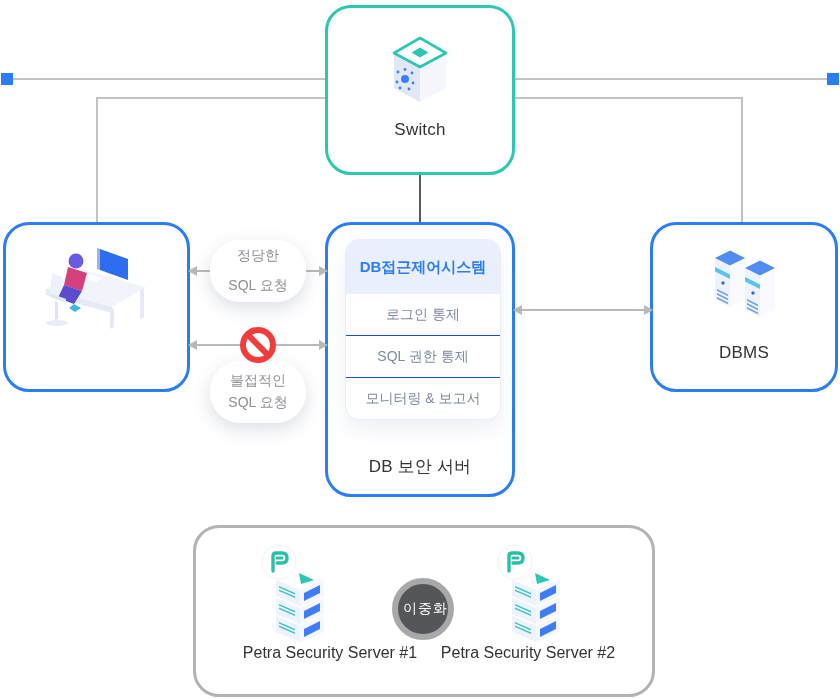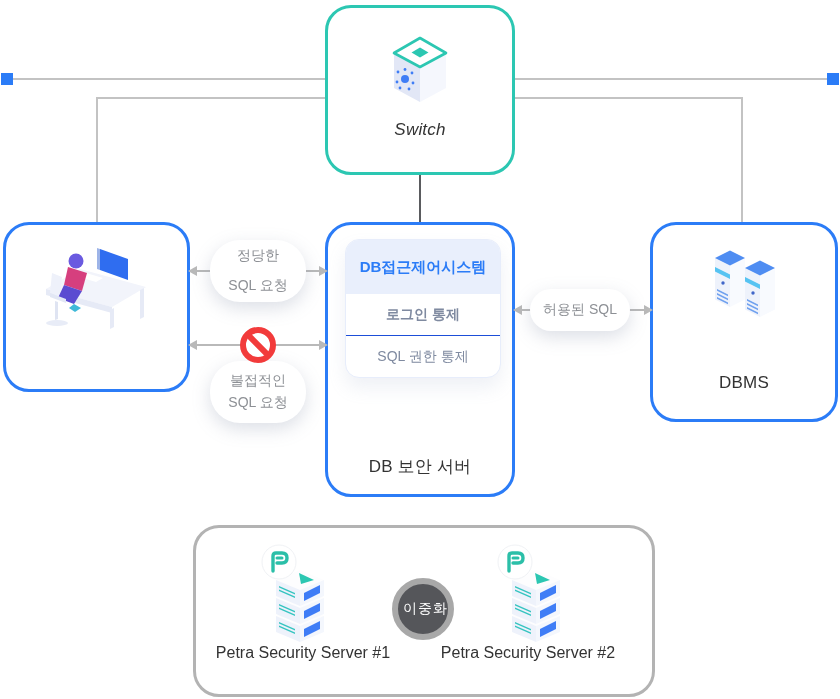--- a/index.html
+++ b/index.html
@@ -65,21 +65,21 @@
   <div class="endcap" style="left:1px;top:73px;"></div>
   <div class="endcap" style="left:827px;top:73px;"></div>
   <div class="line h" style="left:12px;top:78px;width:816px;"></div>
 
   <div class="line h" style="left:96px;top:97px;width:229px;"></div>
   <div class="line h" style="left:515px;top:97px;width:227px;"></div>
   <div class="line v" style="left:96px;top:97px;height:125px;"></div>
   <div class="line v" style="left:741px;top:97px;height:125px;"></div>
   <div class="line v dark" style="left:419px;top:175px;height:47px;"></div>
 
-  <div class="node teal" style="left:325px;top:5px;width:190px;height:170px;font-style:italic;">
+  <div class="node teal" style="left:325px;top:5px;width:190px;height:170px;">
     <svg class="node-icon" style="top:28px;" width="62" height="70" viewBox="0 0 62 70">
       <polygon points="5,17 31,31 31,66 5,52" fill="#e2e7f6"></polygon>
       <polygon points="31,31 57,17 57,52 31,66" fill="#f5f7fd"></polygon>
       <polygon points="31,2 57,17 31,31 5,17" fill="#ffffff" stroke="#2cc7b2" stroke-width="2.6" stroke-linejoin="round"></polygon>
       <polygon points="31,11.5 39.5,16.5 31,21.5 22.5,16.5" fill="#2cc7b2"></polygon>
       <circle cx="16" cy="43" r="4" fill="#3f7df6"></circle>
       <g fill="#3f7df6">
         <circle cx="9" cy="36" r="1.4"></circle>
           <circle cx="16" cy="33.5" r="1.4"></circle>
           <circle cx="23" cy="37" r="1.4"></circle>
@@ -108,27 +108,28 @@
       <polygon points="34,59 41,63 35,67 29,63" fill="#3fb9d8"></polygon>
       <polygon points="10,48 26,54 26,58 10,52" fill="#e2e7f4"></polygon>
       <polygon points="18,57 18,74 15,75 15,56" fill="#dfe4f2"></polygon>
       <ellipse cx="17" cy="78" rx="11" ry="3" fill="#e8ecf7"></ellipse>
     </svg>
   </div>
 
   <div class="node blue" style="left:325px;top:222px;width:190px;height:275px;">
     <div class="card">
       <div class="card-header">DB접근제어시스템</div>
-      <div class="card-row" style="border-top:none;font-weight:bold;">로그인 통제</div>
+      <div class="card-row" style="border-top:none;">로그인 통제</div>
       <div class="card-row">SQL 권한 통제</div>
+      <div class="card-row">모니터링 &amp; 보고서</div>
     </div>
     <div class="node-label" style="bottom:16px;">DB 보안 서버</div>
   </div>
 
-  <div class="node blue" style="left:650px;top:222px;width:188px;height:200px;">
+  <div class="node blue" style="left:650px;top:222px;width:188px;height:170px;">
     <svg class="node-icon" style="top:24px;" width="74" height="84" viewBox="0 0 74 84">
 
       <polygon points="38,19 53,26.5 53,68 38,60.5" fill="#eef2fb"></polygon>
       <polygon points="53,26.5 68,19 68,60.5 53,68" fill="#f8fafe"></polygon>
       <polygon points="53,11.5 68,19 53,26.5 38,19" fill="#4f8df2"></polygon>
       <polygon points="38,28 53,35.5 53,40 38,32.5" fill="#56c3f2"></polygon>
       <rect x="44" y="32" width="5" height="2.4" transform="skewY(26)" fill="#ffffff" opacity="0"></rect>
       <circle cx="46" cy="44" r="1.7" fill="#3f66c9"></circle>
       <polygon points="40,50 51,55.5 51,57.3 40,51.8" fill="#6fa0ef"></polygon>
       <polygon points="40,54 51,59.5 51,61.3 40,55.8" fill="#6fa0ef"></polygon>
@@ -156,23 +157,20 @@
   <div class="no-sign" style="left:240px;top:327px;">
     <div class="ring"></div>
     <div class="bar"></div>
   </div>
   <div class="pill" style="left:210px;top:361px;width:96px;height:62px;">
     <span>불접적인</span>
     <span>SQL 요청</span>
   </div>
 
   <div class="arrow" style="left:522px;top:309px;width:122px;"></div>
-  <div class="pill" style="left:530px;top:289px;width:100px;height:42px;">
-    <span>허용된 SQL</span>
-  </div>
 
   <div class="node gray" style="left:193px;top:525px;width:462px;height:172px;">
 
     <svg style="position:absolute;left:58px;top:14px;" width="92" height="102" viewBox="0 0 92 102">
       <g>
 
         <polygon points="46,64 70,74 46,84 22,74" fill="#fdfdfe"></polygon>
         <polygon points="22,74 46,84 46,100 22,90" fill="#eef2fb"></polygon>
         <polygon points="46,84 70,74 70,90 46,100" fill="#f4f7fd"></polygon>
         <polygon points="50,87 66,79 66,87 50,95" fill="#3f7df6"></polygon>
@@ -191,21 +189,21 @@
         <polygon points="46,48 70,38 70,54 46,64" fill="#f4f7fd"></polygon>
         <polygon points="50,51 66,43 66,51 50,59" fill="#3f7df6"></polygon>
         <polygon points="25,44 41,51 41,52.6 25,45.6" fill="#35c4c0"></polygon>
         <polygon points="25,47.4 41,54.4 41,56 25,49" fill="#35c4c0"></polygon>
         <polygon points="45,31 60,38 47,42" fill="#2cc7b2"></polygon>
       </g>
       <circle cx="25" cy="20" r="17" fill="#ffffff" stroke="#f0f2f5" stroke-width="1"></circle>
       <path d="M19,29 L19,14 Q19,11 22,11 L28,11 Q33,11 33,16 Q33,21 28,21 L23,21" fill="none" stroke="#2bbfa8" stroke-width="3.4" stroke-linecap="round" stroke-linejoin="round"></path>
       <line x1="23" y1="16" x2="28" y2="16" stroke="#2bbfa8" stroke-width="3" stroke-linecap="round"></line>
     </svg>
-    <div class="cluster-label" style="left:-3px;top:116px;">Petra Security Server #1</div>
+    <div class="cluster-label" style="left:-3px;top:116px;padding-left:27px;">Petra Security Server #1</div>
 
     <div class="ha" style="left:196px;top:50px;justify-content:flex-end;">
       <span>이중화</span>
     </div>
 
     <svg style="position:absolute;left:294px;top:14px;" width="92" height="102" viewBox="0 0 92 102">
       <g>
         <polygon points="46,64 70,74 46,84 22,74" fill="#fdfdfe"></polygon>
         <polygon points="22,74 46,84 46,100 22,90" fill="#eef2fb"></polygon>
         <polygon points="46,84 70,74 70,90 46,100" fill="#f4f7fd"></polygon>

